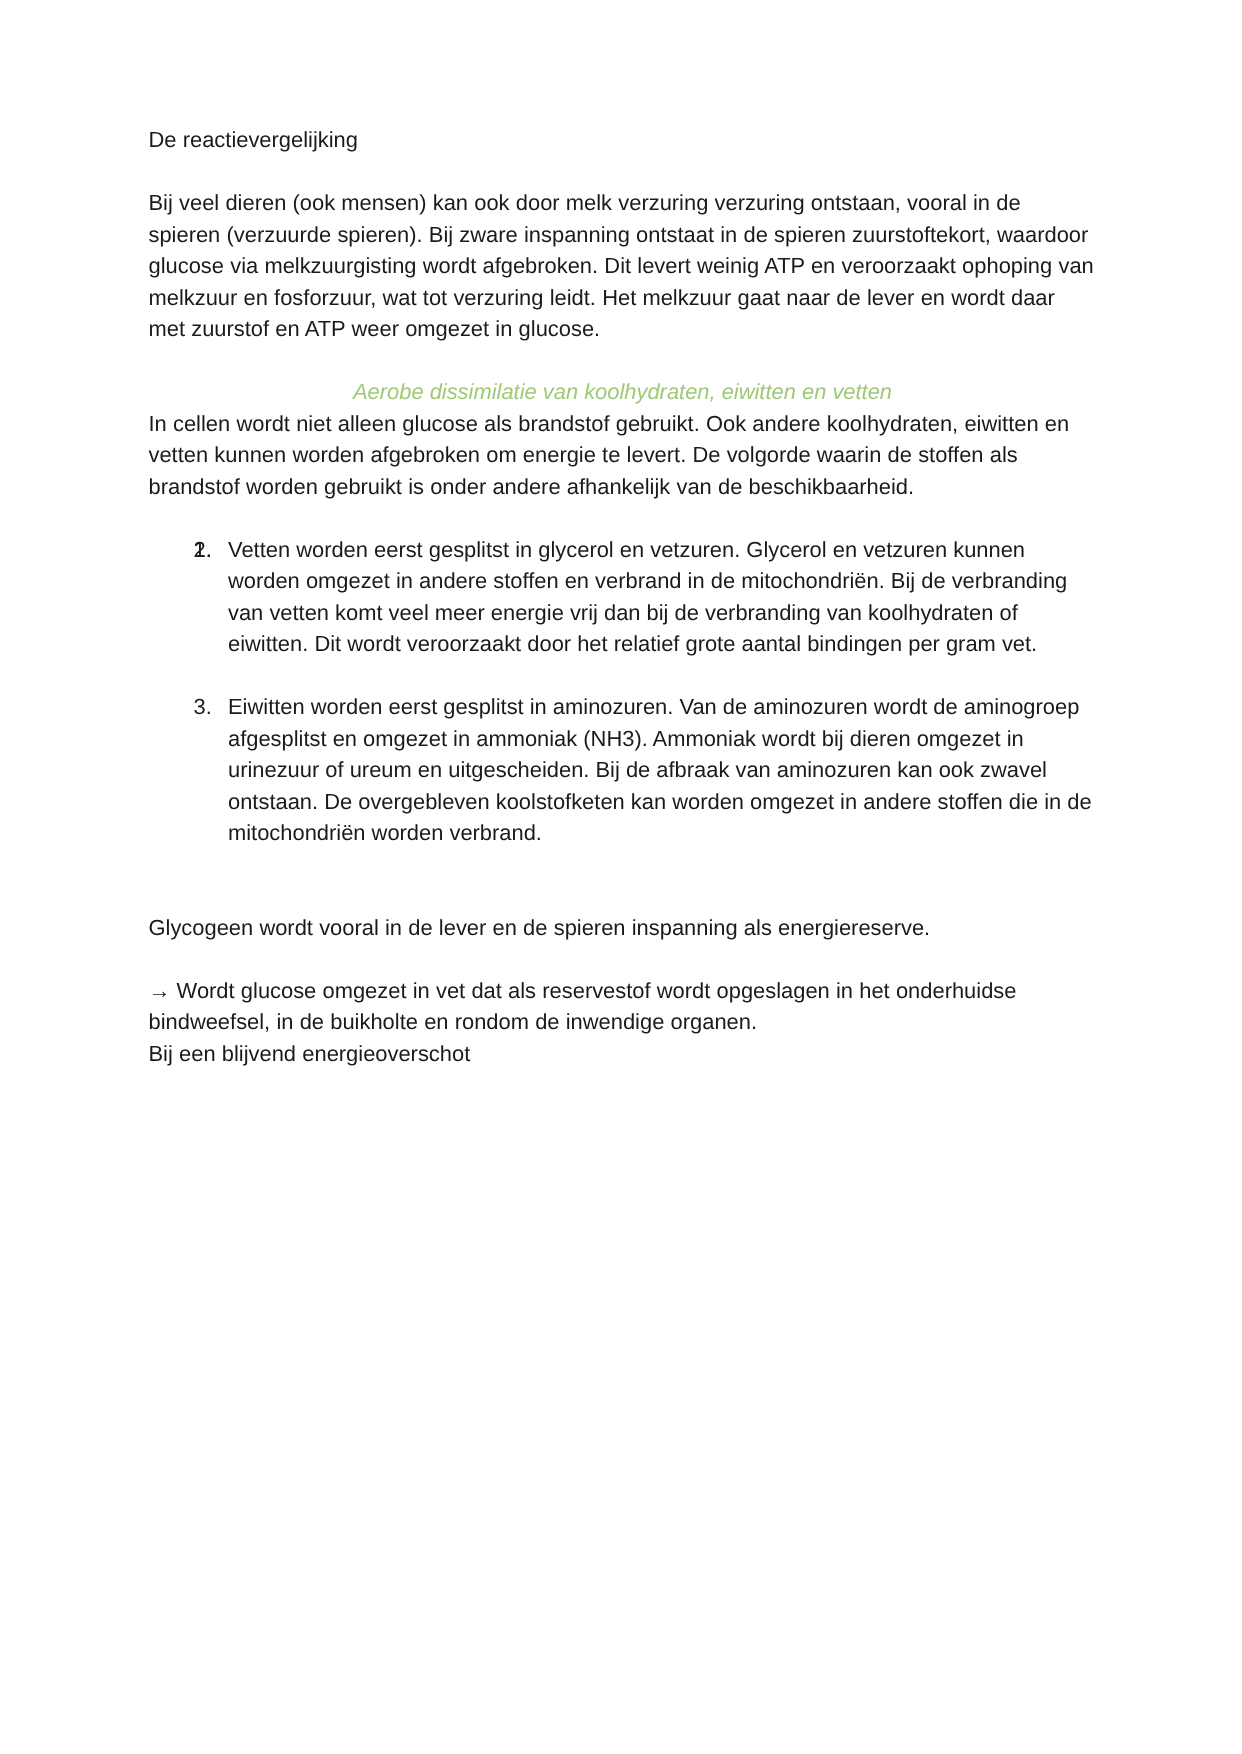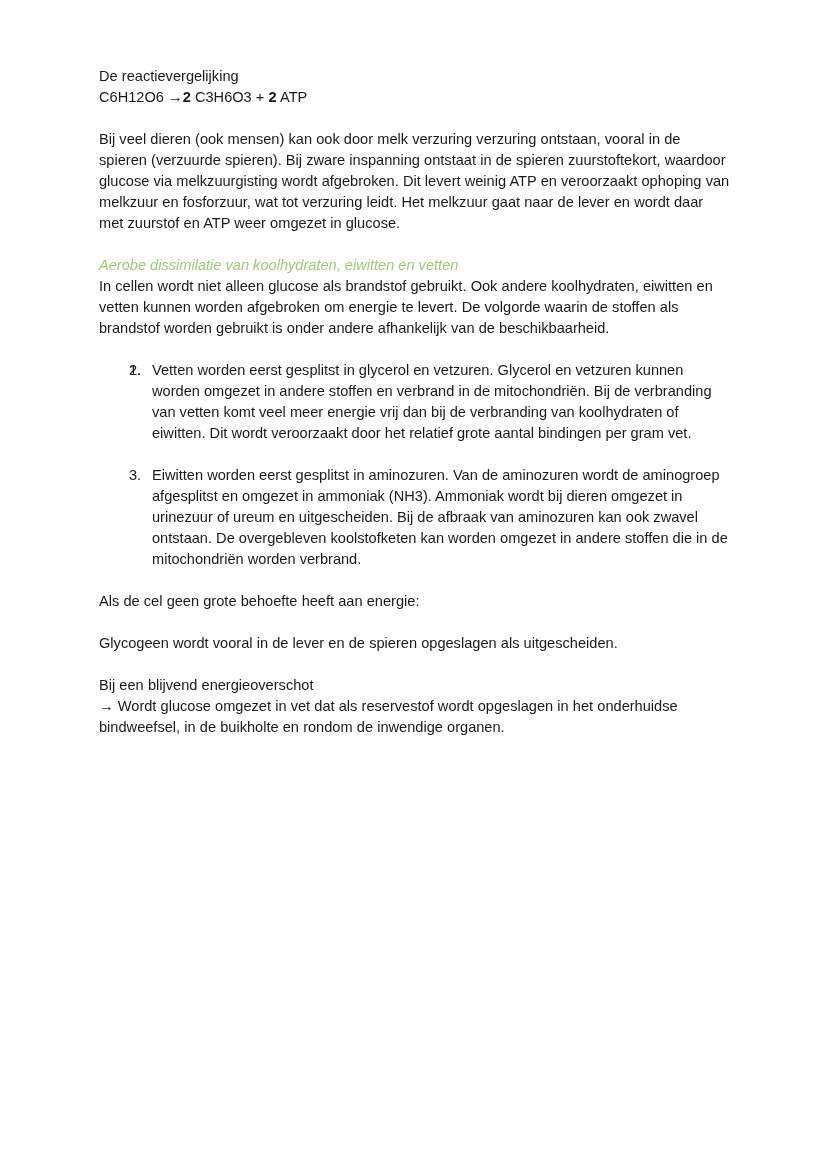--- a/index.html
+++ b/index.html
@@ -13,21 +13,21 @@
     font-family: "Liberation Sans", sans-serif;
     color: #000000;
     -webkit-font-smoothing: antialiased;
   }
   .page {
     position: relative;
     width: 828px;
     height: 1169px;
     background: #ffffff;
     box-sizing: border-box;
-    padding: 66px 98px 0 99px;
+    padding: 84px 98px 0 99px;
   }
   .doc {
     width: 632px;
   }
   .para {
     font-size: 14.6px;
     line-height: 21px;
     color: #1a1a1a;
     margin: 0;
     text-align: left;
@@ -38,20 +38,21 @@
   }
   .eq-bold {
     font-weight: bold;
   }
   .green-heading {
     font-size: 14.6px;
     line-height: 21px;
     font-style: italic;
     color: #9ec977;
     margin: 0;
+    text-align: center;
   }
   ol.numlist {
     margin: 0;
     padding: 0;
     list-style: none;
     counter-reset: numitem;
   }
   ol.numlist > li {
     position: relative;
     padding-left: 53px;
@@ -73,21 +74,20 @@
   }
 </style>
 </head>
 <body>
 
 <div class="page">
   <div class="doc">
 
     <p class="para">De reactievergelijking</p>
 
-    <p class="para"><span>C6H12O6 </span><span>→</span><span class="eq-bold">2</span><span> C3H6O3 + </span><span class="eq-bold">2</span><span> ATP</span></p>
 
     <div class="block-gap"></div>
 
     <p class="para">Bij veel dieren (ook mensen) kan ook door melk verzuring verzuring ontstaan, vooral in de spieren (verzuurde spieren). Bij zware inspanning ontstaat in de spieren zuurstoftekort, waardoor glucose via melkzuurgisting wordt afgebroken. Dit levert weinig ATP en veroorzaakt ophoping van melkzuur en fosforzuur, wat tot verzuring leidt. Het melkzuur gaat naar de lever en wordt daar met zuurstof en ATP weer omgezet in glucose.</p>
 
     <div class="block-gap"></div>
 
     <p class="green-heading">Aerobe dissimilatie van koolhydraten, eiwitten en vetten</p>
 
     <p class="para">In cellen wordt niet alleen glucose als brandstof gebruikt. Ook andere koolhydraten, eiwitten en vetten kunnen worden afgebroken om energie te levert. De volgorde waarin de stoffen als brandstof worden gebruikt is onder andere afhankelijk van de beschikbaarheid.</p>
@@ -101,25 +101,24 @@
         <span>Vetten worden eerst gesplitst in glycerol en vetzuren. Glycerol en vetzuren kunnen worden omgezet in andere stoffen en verbrand in de mitochondriën. Bij de verbranding van vetten komt veel meer energie vrij dan bij de verbranding van koolhydraten of eiwitten. Dit wordt veroorzaakt door het relatief grote aantal bindingen per gram vet.</span>
       </li>
       <li>
         <span class="marker">3.</span>
         <span>Eiwitten worden eerst gesplitst in aminozuren. Van de aminozuren wordt de aminogroep afgesplitst en omgezet in ammoniak (NH3). Ammoniak wordt bij dieren omgezet in urinezuur of ureum en uitgescheiden. Bij de afbraak van aminozuren kan ook zwavel ontstaan. De overgebleven koolstofketen kan worden omgezet in andere stoffen die in de mitochondriën worden verbrand.</span>
       </li>
     </ol>
 
     <div class="block-gap"></div>
 
-    <p class="para">Als de cel geen grote behoefte heeft aan energie:</p>
 
     <div class="block-gap"></div>
 
-    <p class="para">Glycogeen wordt vooral in de lever en de spieren opgeslagen als uitgescheiden.</p>
+    <p class="para">Glycogeen wordt vooral in de lever en de spieren inspanning als energiereserve.</p>
 
     <div class="block-gap"></div>
 
+    <p class="para">→ Wordt glucose omgezet in vet dat als reservestof wordt opgeslagen in het onderhuidse bindweefsel, in de buikholte en rondom de inwendige organen.</p>
     <p class="para">Bij een blijvend energieoverschot</p>
-    <p class="para">→ Wordt glucose omgezet in vet dat als reservestof wordt opgeslagen in het onderhuidse bindweefsel, in de buikholte en rondom de inwendige organen.</p>
 
   </div>
 </div>
 
 </body></html>

